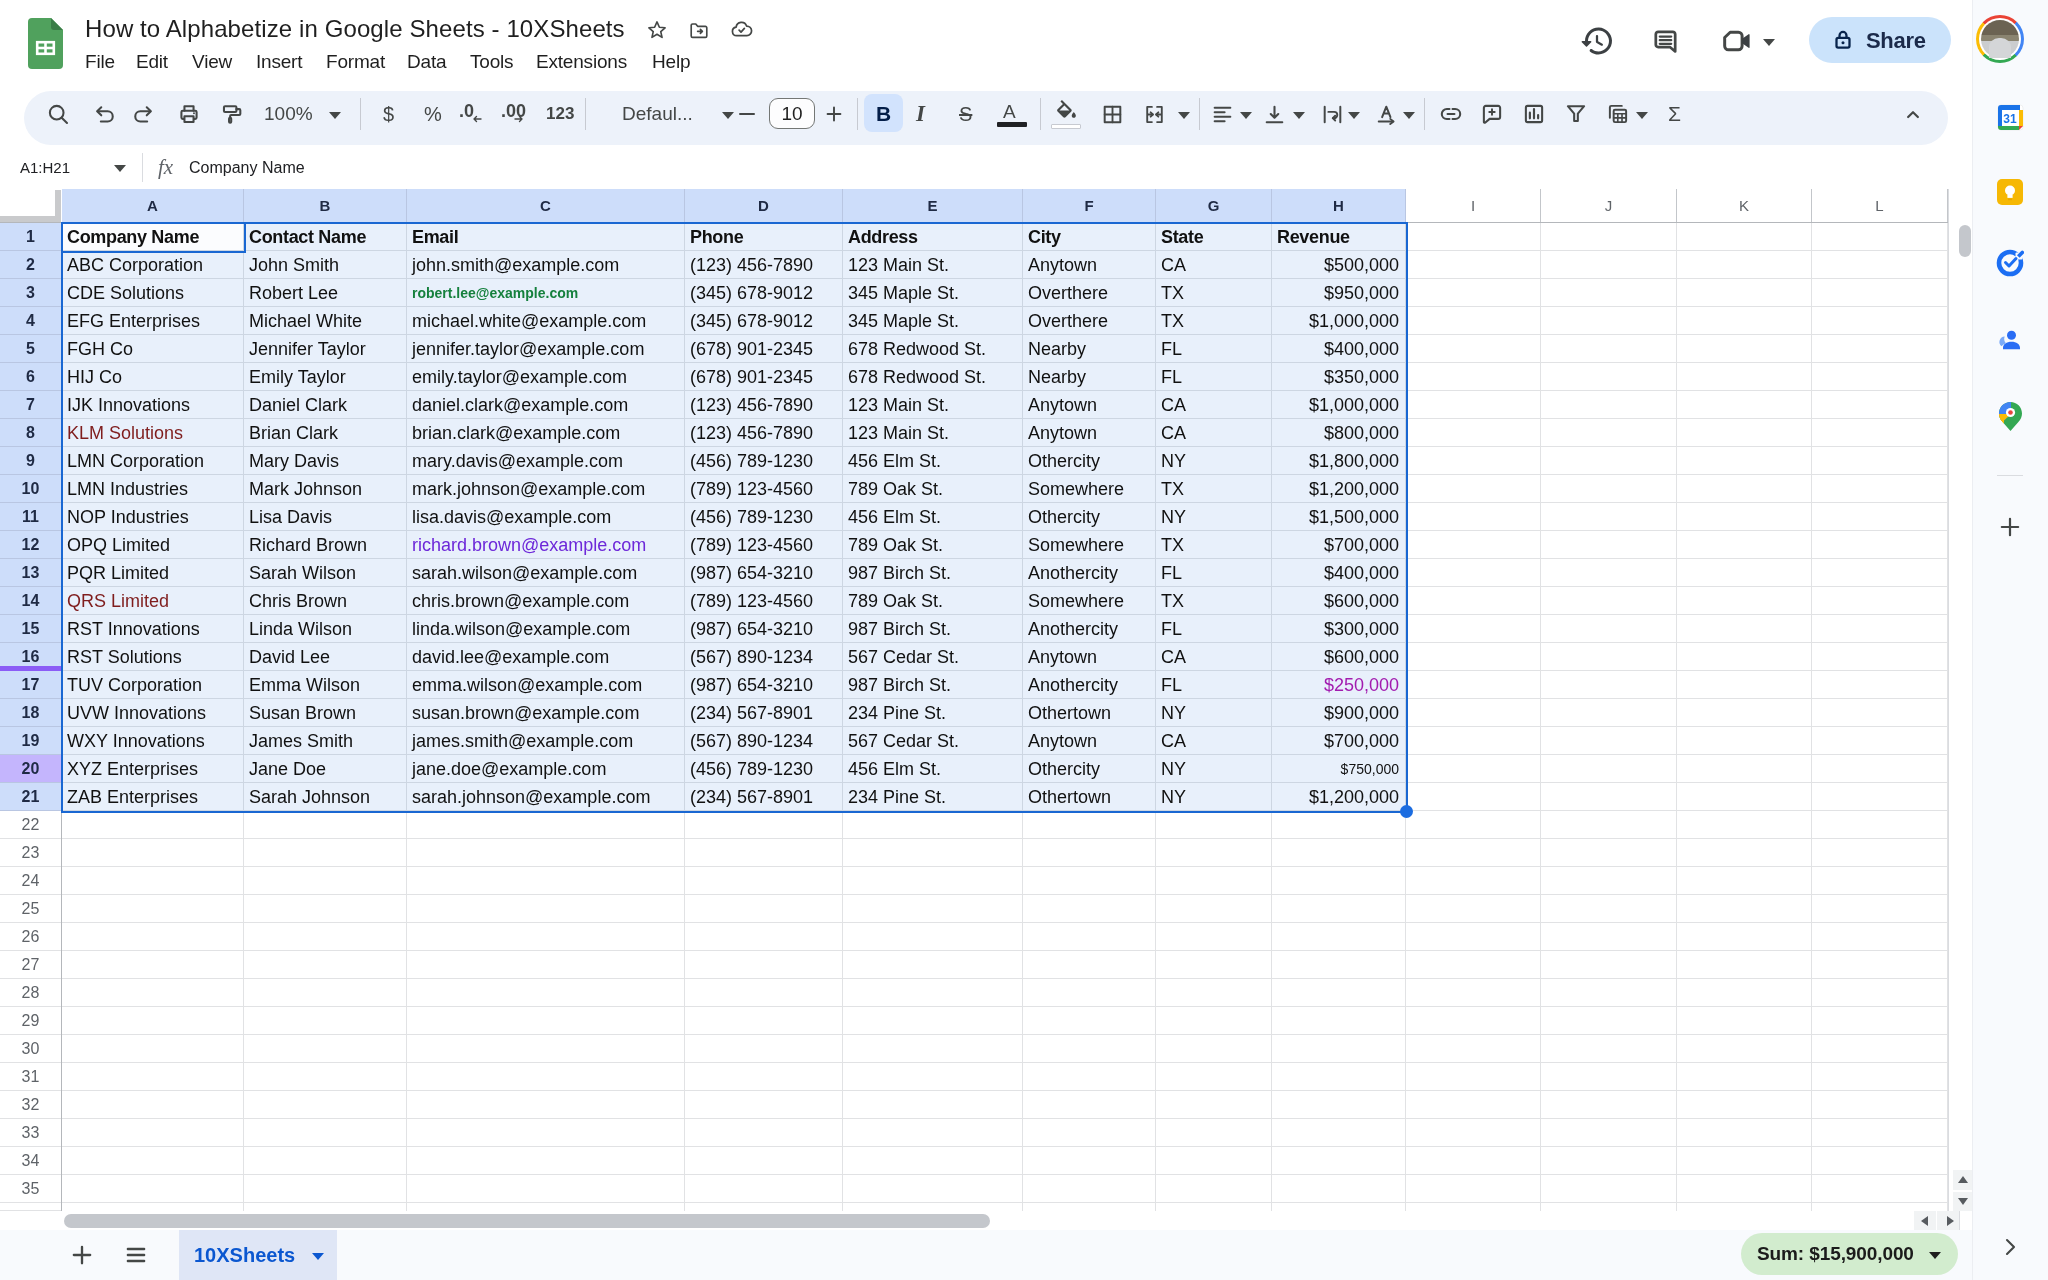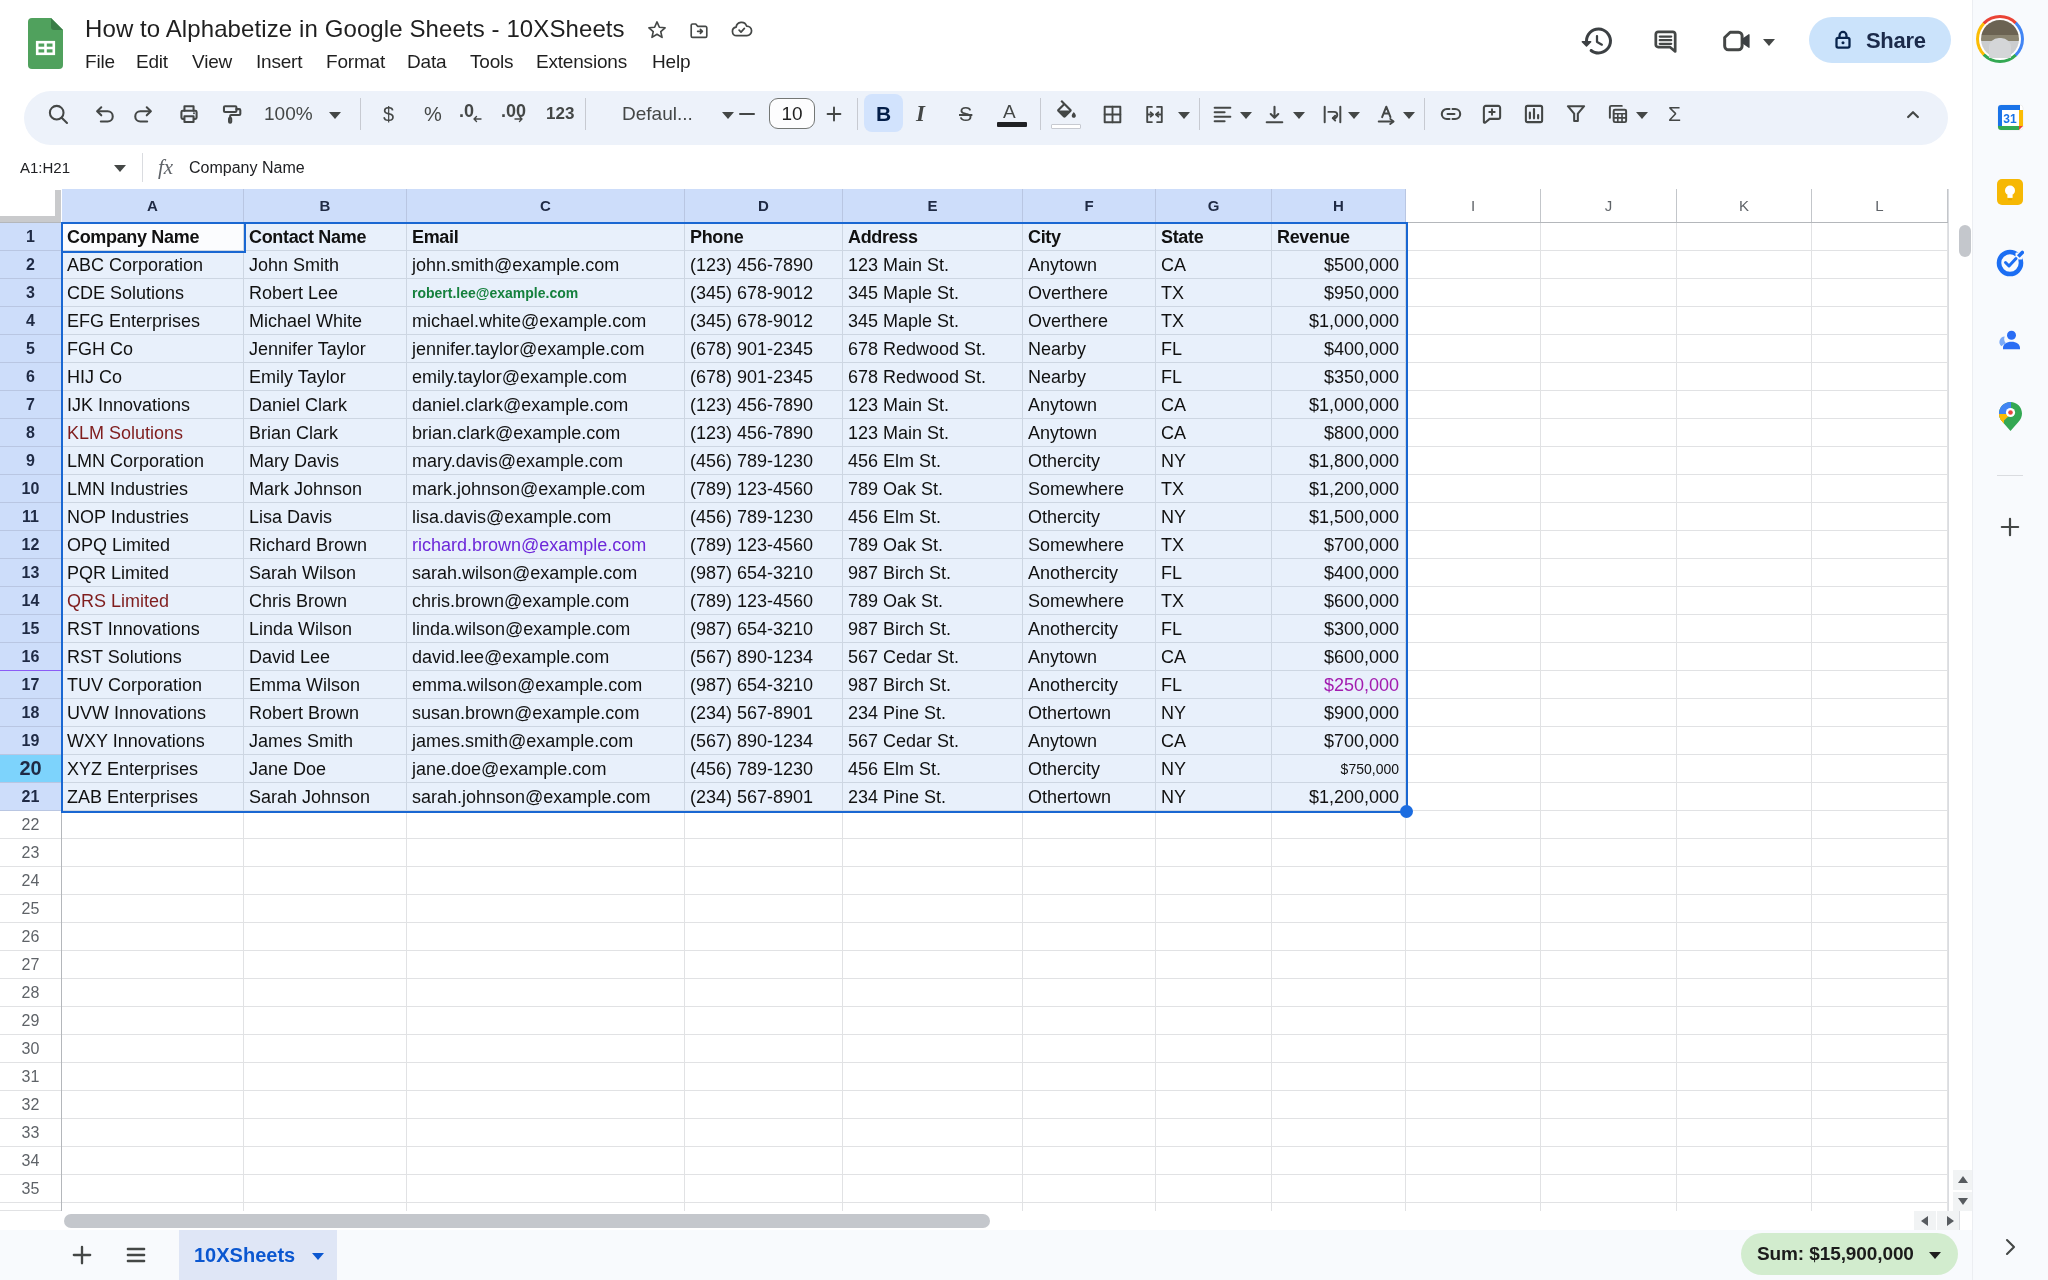--- a/index.html
+++ b/index.html
@@ -203,25 +203,25 @@
 <div class="abs" style="left:0;top:363px;width:61px;height:28px;background:#cdddfa;border-bottom:1px solid #b9c6e2;line-height:27px;text-align:center;font-size:16px;font-weight:700;color:#1f2a44;overflow:hidden">6</div>
 <div class="abs" style="left:0;top:391px;width:61px;height:28px;background:#cdddfa;border-bottom:1px solid #b9c6e2;line-height:27px;text-align:center;font-size:16px;font-weight:700;color:#1f2a44;overflow:hidden">7</div>
 <div class="abs" style="left:0;top:419px;width:61px;height:28px;background:#cdddfa;border-bottom:1px solid #b9c6e2;line-height:27px;text-align:center;font-size:16px;font-weight:700;color:#1f2a44;overflow:hidden">8</div>
 <div class="abs" style="left:0;top:447px;width:61px;height:28px;background:#cdddfa;border-bottom:1px solid #b9c6e2;line-height:27px;text-align:center;font-size:16px;font-weight:700;color:#1f2a44;overflow:hidden">9</div>
 <div class="abs" style="left:0;top:475px;width:61px;height:28px;background:#cdddfa;border-bottom:1px solid #b9c6e2;line-height:27px;text-align:center;font-size:16px;font-weight:700;color:#1f2a44;overflow:hidden">10</div>
 <div class="abs" style="left:0;top:503px;width:61px;height:28px;background:#cdddfa;border-bottom:1px solid #b9c6e2;line-height:27px;text-align:center;font-size:16px;font-weight:700;color:#1f2a44;overflow:hidden">11</div>
 <div class="abs" style="left:0;top:531px;width:61px;height:28px;background:#cdddfa;border-bottom:1px solid #b9c6e2;line-height:27px;text-align:center;font-size:16px;font-weight:700;color:#1f2a44;overflow:hidden">12</div>
 <div class="abs" style="left:0;top:559px;width:61px;height:28px;background:#cdddfa;border-bottom:1px solid #b9c6e2;line-height:27px;text-align:center;font-size:16px;font-weight:700;color:#1f2a44;overflow:hidden">13</div>
 <div class="abs" style="left:0;top:587px;width:61px;height:28px;background:#cdddfa;border-bottom:1px solid #b9c6e2;line-height:27px;text-align:center;font-size:16px;font-weight:700;color:#1f2a44;overflow:hidden">14</div>
 <div class="abs" style="left:0;top:615px;width:61px;height:28px;background:#cdddfa;border-bottom:1px solid #b9c6e2;line-height:27px;text-align:center;font-size:16px;font-weight:700;color:#1f2a44;overflow:hidden">15</div>
-<div class="abs" style="left:0;top:643px;width:61px;height:28px;background:#cdddfa;border-bottom:1px solid #8b5cf6;line-height:27px;text-align:center;font-size:16px;font-weight:700;color:#1f2a44;overflow:hidden">16</div>
+<div class="abs" style="left:0;top:643px;width:61px;height:28px;background:#cdddfa;border-bottom:5px solid #8b5cf6;line-height:27px;text-align:center;font-size:16px;font-weight:700;color:#1f2a44;overflow:hidden">16</div>
 <div class="abs" style="left:0;top:671px;width:61px;height:28px;background:#cdddfa;border-bottom:1px solid #b9c6e2;line-height:27px;text-align:center;font-size:16px;font-weight:700;color:#1f2a44;overflow:hidden">17</div>
 <div class="abs" style="left:0;top:699px;width:61px;height:28px;background:#cdddfa;border-bottom:1px solid #b9c6e2;line-height:27px;text-align:center;font-size:16px;font-weight:700;color:#1f2a44;overflow:hidden">18</div>
 <div class="abs" style="left:0;top:727px;width:61px;height:28px;background:#cdddfa;border-bottom:1px solid #b9c6e2;line-height:27px;text-align:center;font-size:16px;font-weight:700;color:#1f2a44;overflow:hidden">19</div>
-<div class="abs" style="left:0;top:755px;width:61px;height:28px;background:#7dd3fc;border-bottom:1px solid #b9c6e2;line-height:27px;text-align:center;font-size:20px;font-weight:700;color:#1f2a44;overflow:hidden">20</div>
+<div class="abs" style="left:0;top:755px;width:61px;height:28px;background:#c4b5fd;border-bottom:1px solid #b9c6e2;line-height:27px;text-align:center;font-size:16px;font-weight:700;color:#1f2a44;overflow:hidden">20</div>
 <div class="abs" style="left:0;top:783px;width:61px;height:28px;background:#cdddfa;border-bottom:1px solid #b9c6e2;line-height:27px;text-align:center;font-size:16px;font-weight:700;color:#1f2a44;overflow:hidden">21</div>
 <div class="abs" style="left:0;top:811px;width:61px;height:28px;background:#fff;border-bottom:1px solid #e1e2e4;line-height:27px;text-align:center;font-size:16px;font-weight:400;color:#5f6368;overflow:hidden">22</div>
 <div class="abs" style="left:0;top:839px;width:61px;height:28px;background:#fff;border-bottom:1px solid #e1e2e4;line-height:27px;text-align:center;font-size:16px;font-weight:400;color:#5f6368;overflow:hidden">23</div>
 <div class="abs" style="left:0;top:867px;width:61px;height:28px;background:#fff;border-bottom:1px solid #e1e2e4;line-height:27px;text-align:center;font-size:16px;font-weight:400;color:#5f6368;overflow:hidden">24</div>
 <div class="abs" style="left:0;top:895px;width:61px;height:28px;background:#fff;border-bottom:1px solid #e1e2e4;line-height:27px;text-align:center;font-size:16px;font-weight:400;color:#5f6368;overflow:hidden">25</div>
 <div class="abs" style="left:0;top:923px;width:61px;height:28px;background:#fff;border-bottom:1px solid #e1e2e4;line-height:27px;text-align:center;font-size:16px;font-weight:400;color:#5f6368;overflow:hidden">26</div>
 <div class="abs" style="left:0;top:951px;width:61px;height:28px;background:#fff;border-bottom:1px solid #e1e2e4;line-height:27px;text-align:center;font-size:16px;font-weight:400;color:#5f6368;overflow:hidden">27</div>
 <div class="abs" style="left:0;top:979px;width:61px;height:28px;background:#fff;border-bottom:1px solid #e1e2e4;line-height:27px;text-align:center;font-size:16px;font-weight:400;color:#5f6368;overflow:hidden">28</div>
 <div class="abs" style="left:0;top:1007px;width:61px;height:28px;background:#fff;border-bottom:1px solid #e1e2e4;line-height:27px;text-align:center;font-size:16px;font-weight:400;color:#5f6368;overflow:hidden">29</div>
 <div class="abs" style="left:0;top:1035px;width:61px;height:28px;background:#fff;border-bottom:1px solid #e1e2e4;line-height:27px;text-align:center;font-size:16px;font-weight:400;color:#5f6368;overflow:hidden">30</div>
@@ -411,21 +411,21 @@
 <div class="abs" style="left:1272px;top:643px;width:127px;height:28px;line-height:28px;text-align:right;font-size:18px;font-weight:400;color:#111;white-space:nowrap">$600,000</div>
 <div class="abs" style="left:67px;top:671px;height:28px;line-height:28px;font-size:18px;font-weight:400;letter-spacing:0;color:#111;white-space:nowrap">TUV Corporation</div>
 <div class="abs" style="left:249px;top:671px;height:28px;line-height:28px;font-size:18px;font-weight:400;letter-spacing:0;color:#111;white-space:nowrap">Emma Wilson</div>
 <div class="abs" style="left:412px;top:671px;height:28px;line-height:28px;font-size:18px;font-weight:400;letter-spacing:0;color:#111;white-space:nowrap">emma.wilson@example.com</div>
 <div class="abs" style="left:690px;top:671px;height:28px;line-height:28px;font-size:18px;font-weight:400;letter-spacing:0;color:#111;white-space:nowrap">(987) 654-3210</div>
 <div class="abs" style="left:848px;top:671px;height:28px;line-height:28px;font-size:18px;font-weight:400;letter-spacing:0;color:#111;white-space:nowrap">987 Birch St.</div>
 <div class="abs" style="left:1028px;top:671px;height:28px;line-height:28px;font-size:18px;font-weight:400;letter-spacing:0;color:#111;white-space:nowrap">Anothercity</div>
 <div class="abs" style="left:1161px;top:671px;height:28px;line-height:28px;font-size:18px;font-weight:400;letter-spacing:0;color:#111;white-space:nowrap">FL</div>
 <div class="abs" style="left:1272px;top:671px;width:127px;height:28px;line-height:28px;text-align:right;font-size:18px;font-weight:400;color:#a21caf;white-space:nowrap">$250,000</div>
 <div class="abs" style="left:67px;top:699px;height:28px;line-height:28px;font-size:18px;font-weight:400;letter-spacing:0;color:#111;white-space:nowrap">UVW Innovations</div>
-<div class="abs" style="left:249px;top:699px;height:28px;line-height:28px;font-size:18px;font-weight:400;letter-spacing:0;color:#111;white-space:nowrap">Robert Brown</div>
+<div class="abs" style="left:249px;top:699px;height:28px;line-height:28px;font-size:18px;font-weight:400;letter-spacing:0;color:#111;white-space:nowrap">Susan Brown</div>
 <div class="abs" style="left:412px;top:699px;height:28px;line-height:28px;font-size:18px;font-weight:400;letter-spacing:0;color:#111;white-space:nowrap">susan.brown@example.com</div>
 <div class="abs" style="left:690px;top:699px;height:28px;line-height:28px;font-size:18px;font-weight:400;letter-spacing:0;color:#111;white-space:nowrap">(234) 567-8901</div>
 <div class="abs" style="left:848px;top:699px;height:28px;line-height:28px;font-size:18px;font-weight:400;letter-spacing:0;color:#111;white-space:nowrap">234 Pine St.</div>
 <div class="abs" style="left:1028px;top:699px;height:28px;line-height:28px;font-size:18px;font-weight:400;letter-spacing:0;color:#111;white-space:nowrap">Othertown</div>
 <div class="abs" style="left:1161px;top:699px;height:28px;line-height:28px;font-size:18px;font-weight:400;letter-spacing:0;color:#111;white-space:nowrap">NY</div>
 <div class="abs" style="left:1272px;top:699px;width:127px;height:28px;line-height:28px;text-align:right;font-size:18px;font-weight:400;color:#111;white-space:nowrap">$900,000</div>
 <div class="abs" style="left:67px;top:727px;height:28px;line-height:28px;font-size:18px;font-weight:400;letter-spacing:0;color:#111;white-space:nowrap">WXY Innovations</div>
 <div class="abs" style="left:249px;top:727px;height:28px;line-height:28px;font-size:18px;font-weight:400;letter-spacing:0;color:#111;white-space:nowrap">James Smith</div>
 <div class="abs" style="left:412px;top:727px;height:28px;line-height:28px;font-size:18px;font-weight:400;letter-spacing:0;color:#111;white-space:nowrap">james.smith@example.com</div>
 <div class="abs" style="left:690px;top:727px;height:28px;line-height:28px;font-size:18px;font-weight:400;letter-spacing:0;color:#111;white-space:nowrap">(567) 890-1234</div>

